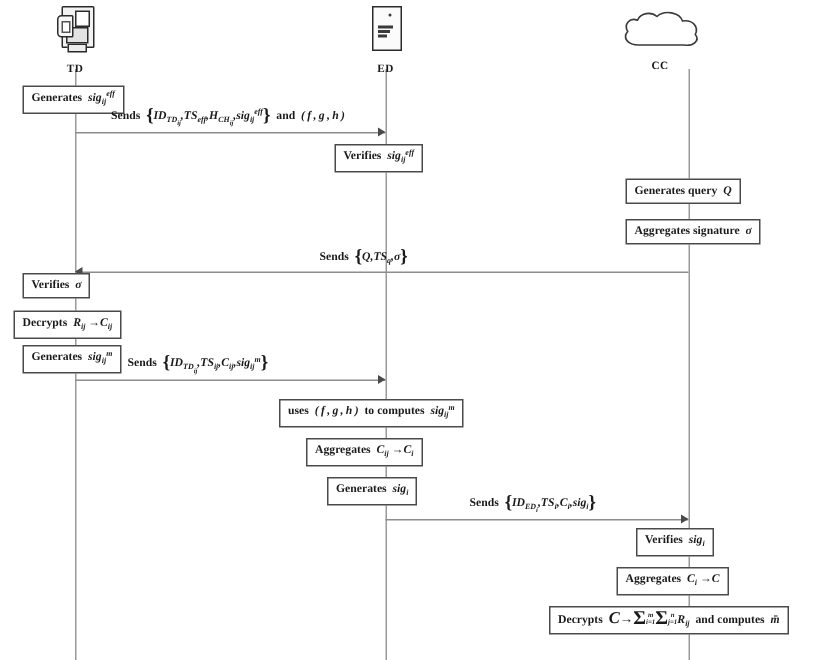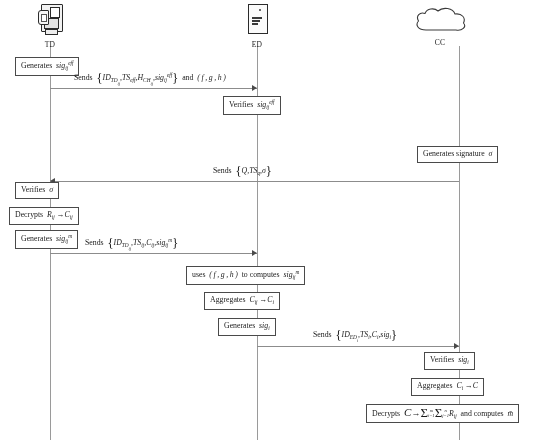--- a/index.html
+++ b/index.html
@@ -2,21 +2,21 @@
 <html><head>
 <meta charset="utf-8">
 <style>
   html,body{margin:0;padding:0;background:#ffffff;}
   body{
     width:550px;height:440px;position:relative;overflow:hidden;
     font-family:"Liberation Serif", serif;
     color:#1a1a1a;
     -webkit-font-smoothing:antialiased;
   }
-  #canvas{position:absolute;left:0;top:0;width:550px;height:440px;}
+  #canvas{position:absolute;left:0;top:0;width:550px;height:440px;font-weight:bold;}
 
   
   .lifeline{position:absolute;width:1px;background:#9a9a9a;}
 
   
   .actor{position:absolute;text-align:center;}
   .actor .glyph{display:block;margin:0 auto;}
   .actor .nm{
     display:block;font-size:7.5px;letter-spacing:.2px;
     font-family:"Liberation Serif", serif;margin-top:2px;color:#1a1a1a;
@@ -123,24 +123,29 @@
   </div>
   <div class="msg" style="left:50px;top:88px;width:207px;"></div>
   <div class="arrowR" style="left:252px;top:85px;"></div>
 
   <div class="box" style="left:223px;top:96px;">
     <span>
       <span>Verifies</span>&nbsp;&nbsp;<span class="it nb">sig<span class="sub">ij</span><span class="sup">eff</span></span>
     </span>
   </div>
 
+  <div class="box" style="left:417px;top:119px;">
+    <span>
+      <span>Generates query</span>&nbsp;&nbsp;<span class="it">Q</span>
+    </span>
+  </div>
 
   <div class="box" style="left:417px;top:146px;">
     <span>
-      <span>Generates signature</span>&nbsp;&nbsp;<span class="it">σ</span>
+      <span>Aggregates signature</span>&nbsp;&nbsp;<span class="it">σ</span>
     </span>
   </div>
 
   <div class="msglbl" style="left:213px;top:167px;">
     <span>Sends</span>&nbsp;&nbsp;<span class="brc">{</span><span class="it">Q</span><span class="it">,</span><span class="it nb">TS<span class="sub">q</span></span><span class="it">,</span><span class="it">σ</span><span class="brc">}</span>
   </div>
   <div class="msg" style="left:50px;top:181px;width:409px;"></div>
   <div class="arrowL" style="left:50px;top:178px;"></div>
 
   <div class="box" style="left:15px;top:182px;">

